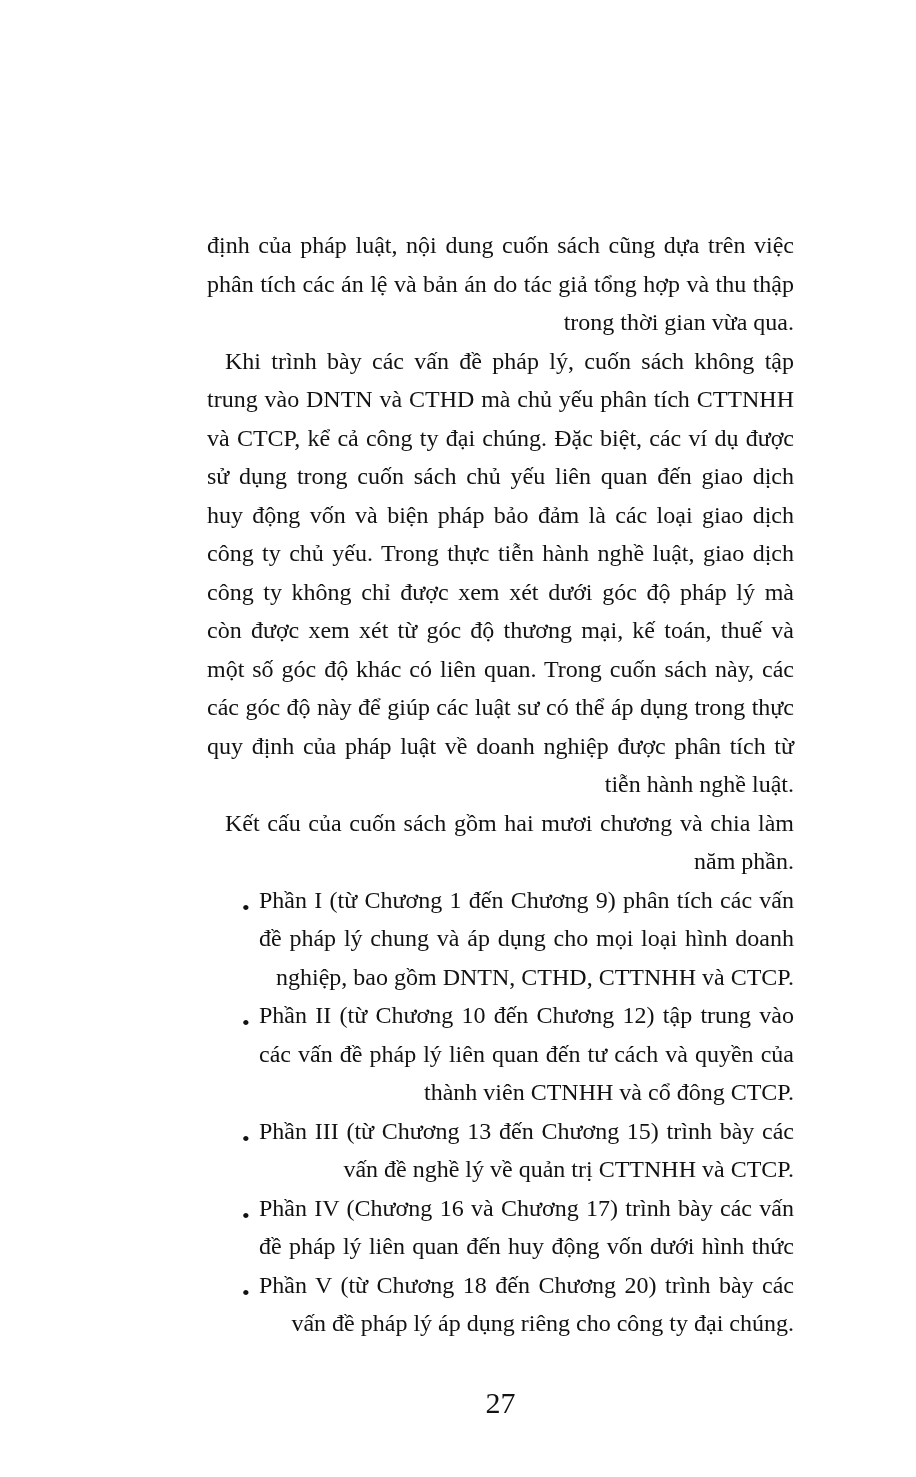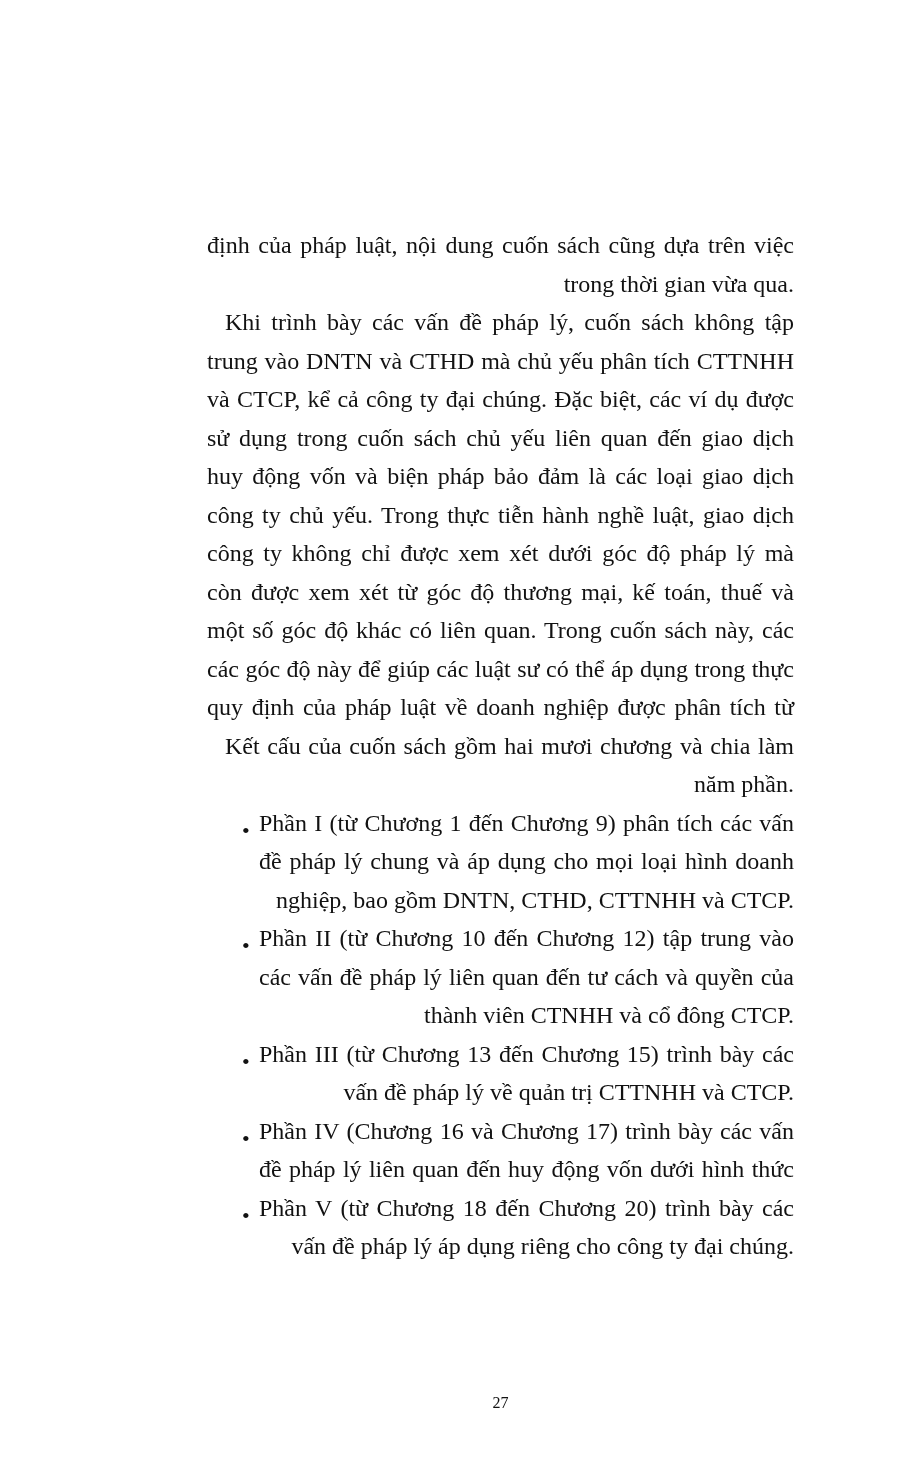--- a/index.html
+++ b/index.html
@@ -49,51 +49,53 @@
     left: -25px;
     top: 0;
     font-size: 22px;
   }
   .page-number {
     position: absolute;
     left: 167px;
     top: 1356px;
     width: 603px;
     text-align: center;
-    font-size: 16px;
+    font-size: 30px;
     line-height: 30px;
   }
 </style>
 </head>
 <body>
 
 <div class="page">
   <main class="text-column">
       <div class="line">định của pháp luật, nội dung cuốn sách cũng dựa trên việc</div>
+      <div class="line">phân tích các án lệ và bản án do tác giả tổng hợp và thu thập</div>
       <div class="line final">trong thời gian vừa qua.</div>
       <div class="line indent">Khi trình bày các vấn đề pháp lý, cuốn sách không tập</div>
       <div class="line">trung vào DNTN và CTHD mà chủ yếu phân tích CTTNHH</div>
       <div class="line">và CTCP, kể cả công ty đại chúng.  Đặc biệt, các ví dụ được</div>
       <div class="line">sử dụng trong cuốn sách chủ yếu liên quan đến giao dịch</div>
       <div class="line">huy động vốn và biện pháp bảo đảm là các loại giao dịch</div>
       <div class="line">công ty chủ yếu.  Trong thực tiễn hành nghề luật, giao dịch</div>
       <div class="line">công ty không chỉ được xem xét dưới góc độ pháp lý mà</div>
       <div class="line">còn được xem xét từ góc độ thương mại, kế toán, thuế và</div>
       <div class="line">một số góc độ khác có liên quan.  Trong cuốn sách này, các</div>
       <div class="line">các góc độ này để giúp các luật sư có thể áp dụng trong thực</div>
       <div class="line">quy định của pháp luật về doanh nghiệp được phân tích từ</div>
+      <div class="line final">tiễn hành nghề luật.</div>
       <div class="line indent">Kết cấu của cuốn sách gồm hai mươi chương và chia làm</div>
       <div class="line final">năm phần.</div>
       <div class="line bullet-text"><span class="bullet-marker">•</span>Phần I (từ Chương 1 đến Chương 9) phân tích các vấn</div>
       <div class="line bullet-text">đề pháp lý chung và áp dụng cho mọi loại hình doanh</div>
       <div class="line final bullet-text">nghiệp, bao gồm DNTN, CTHD, CTTNHH và CTCP.</div>
       <div class="line bullet-text"><span class="bullet-marker">•</span>Phần II (từ Chương 10 đến Chương 12) tập trung vào</div>
       <div class="line bullet-text">các vấn đề pháp lý liên quan đến tư cách và quyền của</div>
       <div class="line final bullet-text">thành viên CTNHH và cổ đông CTCP.</div>
       <div class="line bullet-text"><span class="bullet-marker">•</span>Phần III (từ Chương 13 đến Chương 15) trình bày các</div>
-      <div class="line final bullet-text">vấn đề pháp lý về quản trị CTTNHH và CTCP.</div>
+      <div class="line final bullet-text">vấn đề nghề lý về quản trị CTTNHH và CTCP.</div>
       <div class="line bullet-text"><span class="bullet-marker">•</span>Phần IV (Chương 16 và Chương 17) trình bày các vấn</div>
       <div class="line bullet-text">đề pháp lý liên quan đến huy động vốn dưới hình thức</div>
       <div class="line bullet-text"><span class="bullet-marker">•</span>Phần V (từ Chương 18 đến Chương 20) trình bày các</div>
       <div class="line final bullet-text">vấn đề pháp lý áp dụng riêng cho công ty đại chúng.</div>
     </main>
   <div class="page-number">27</div>
 </div>
 
 </body></html>

